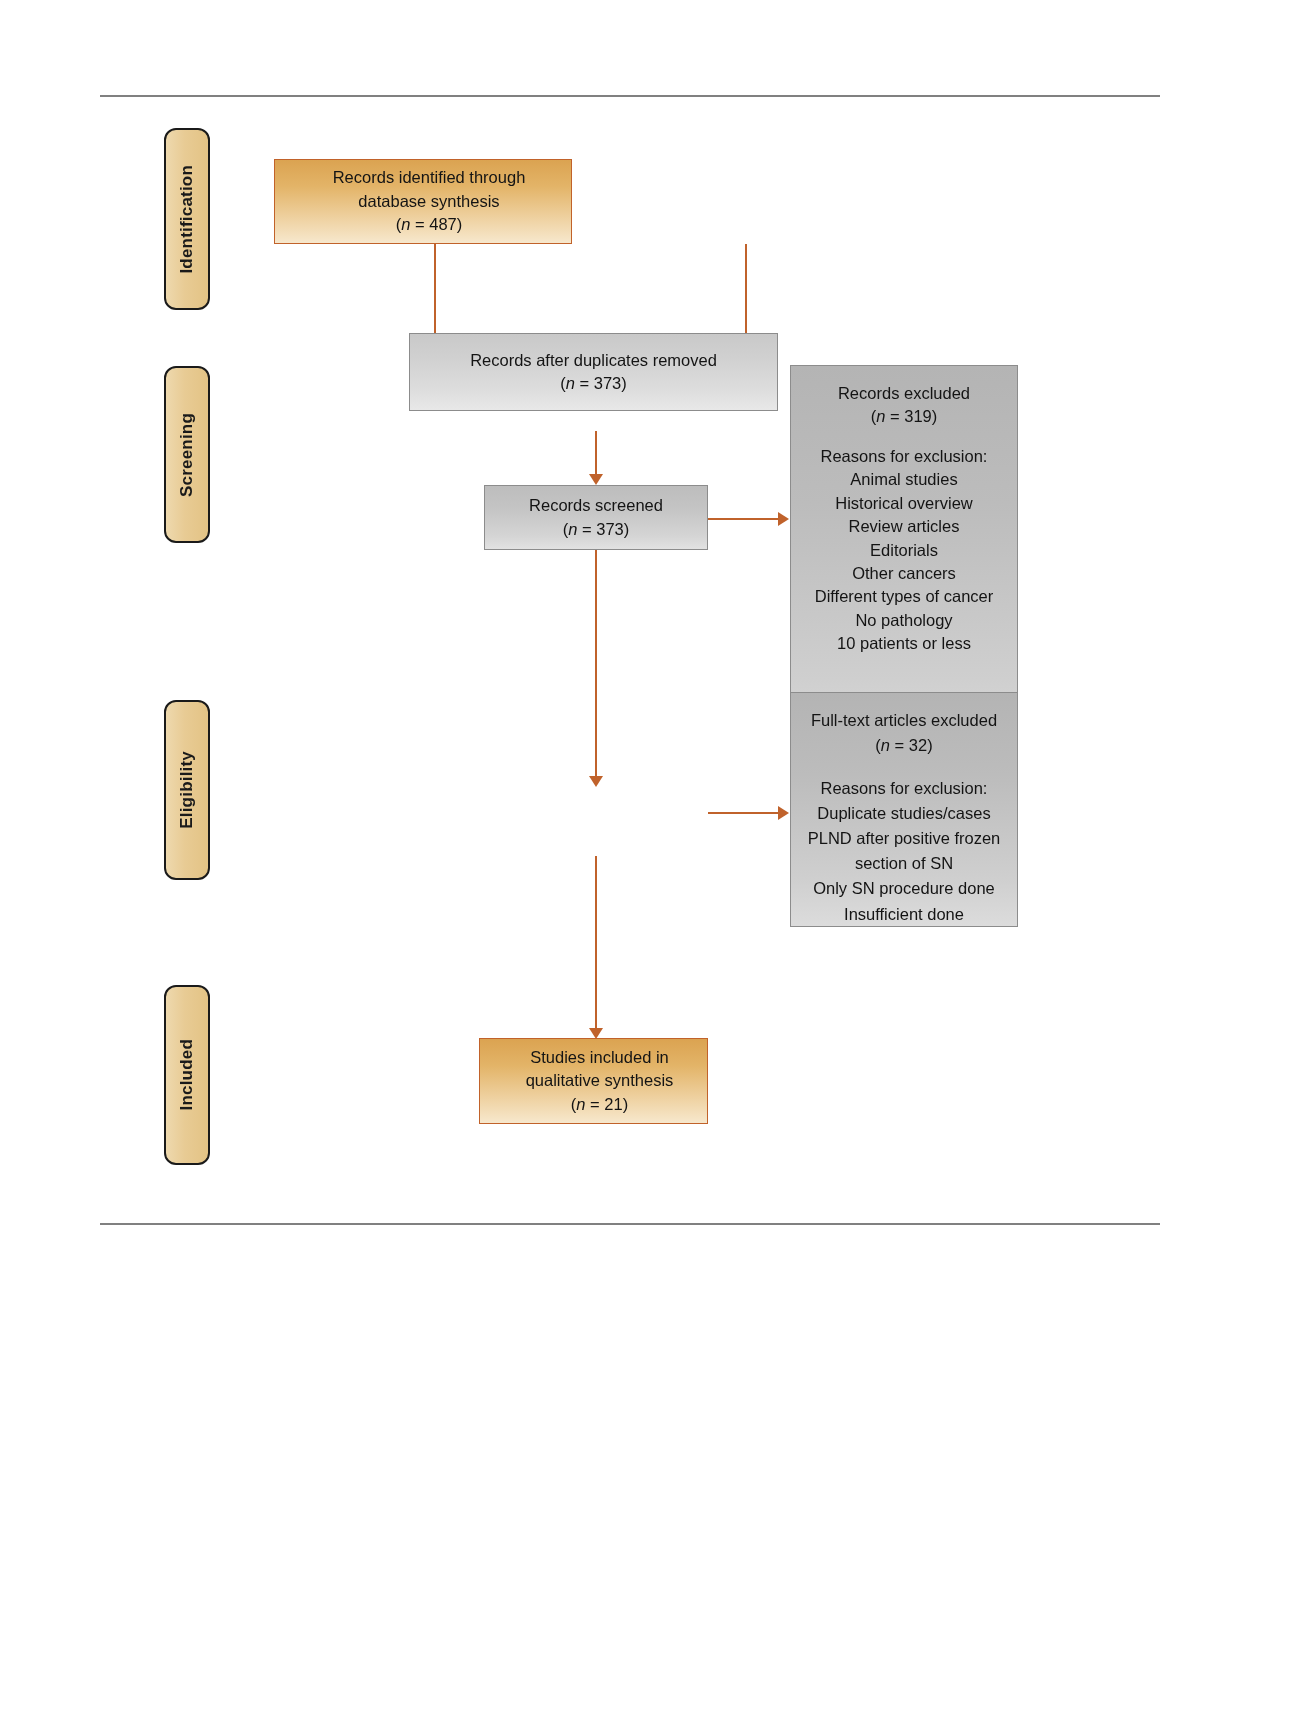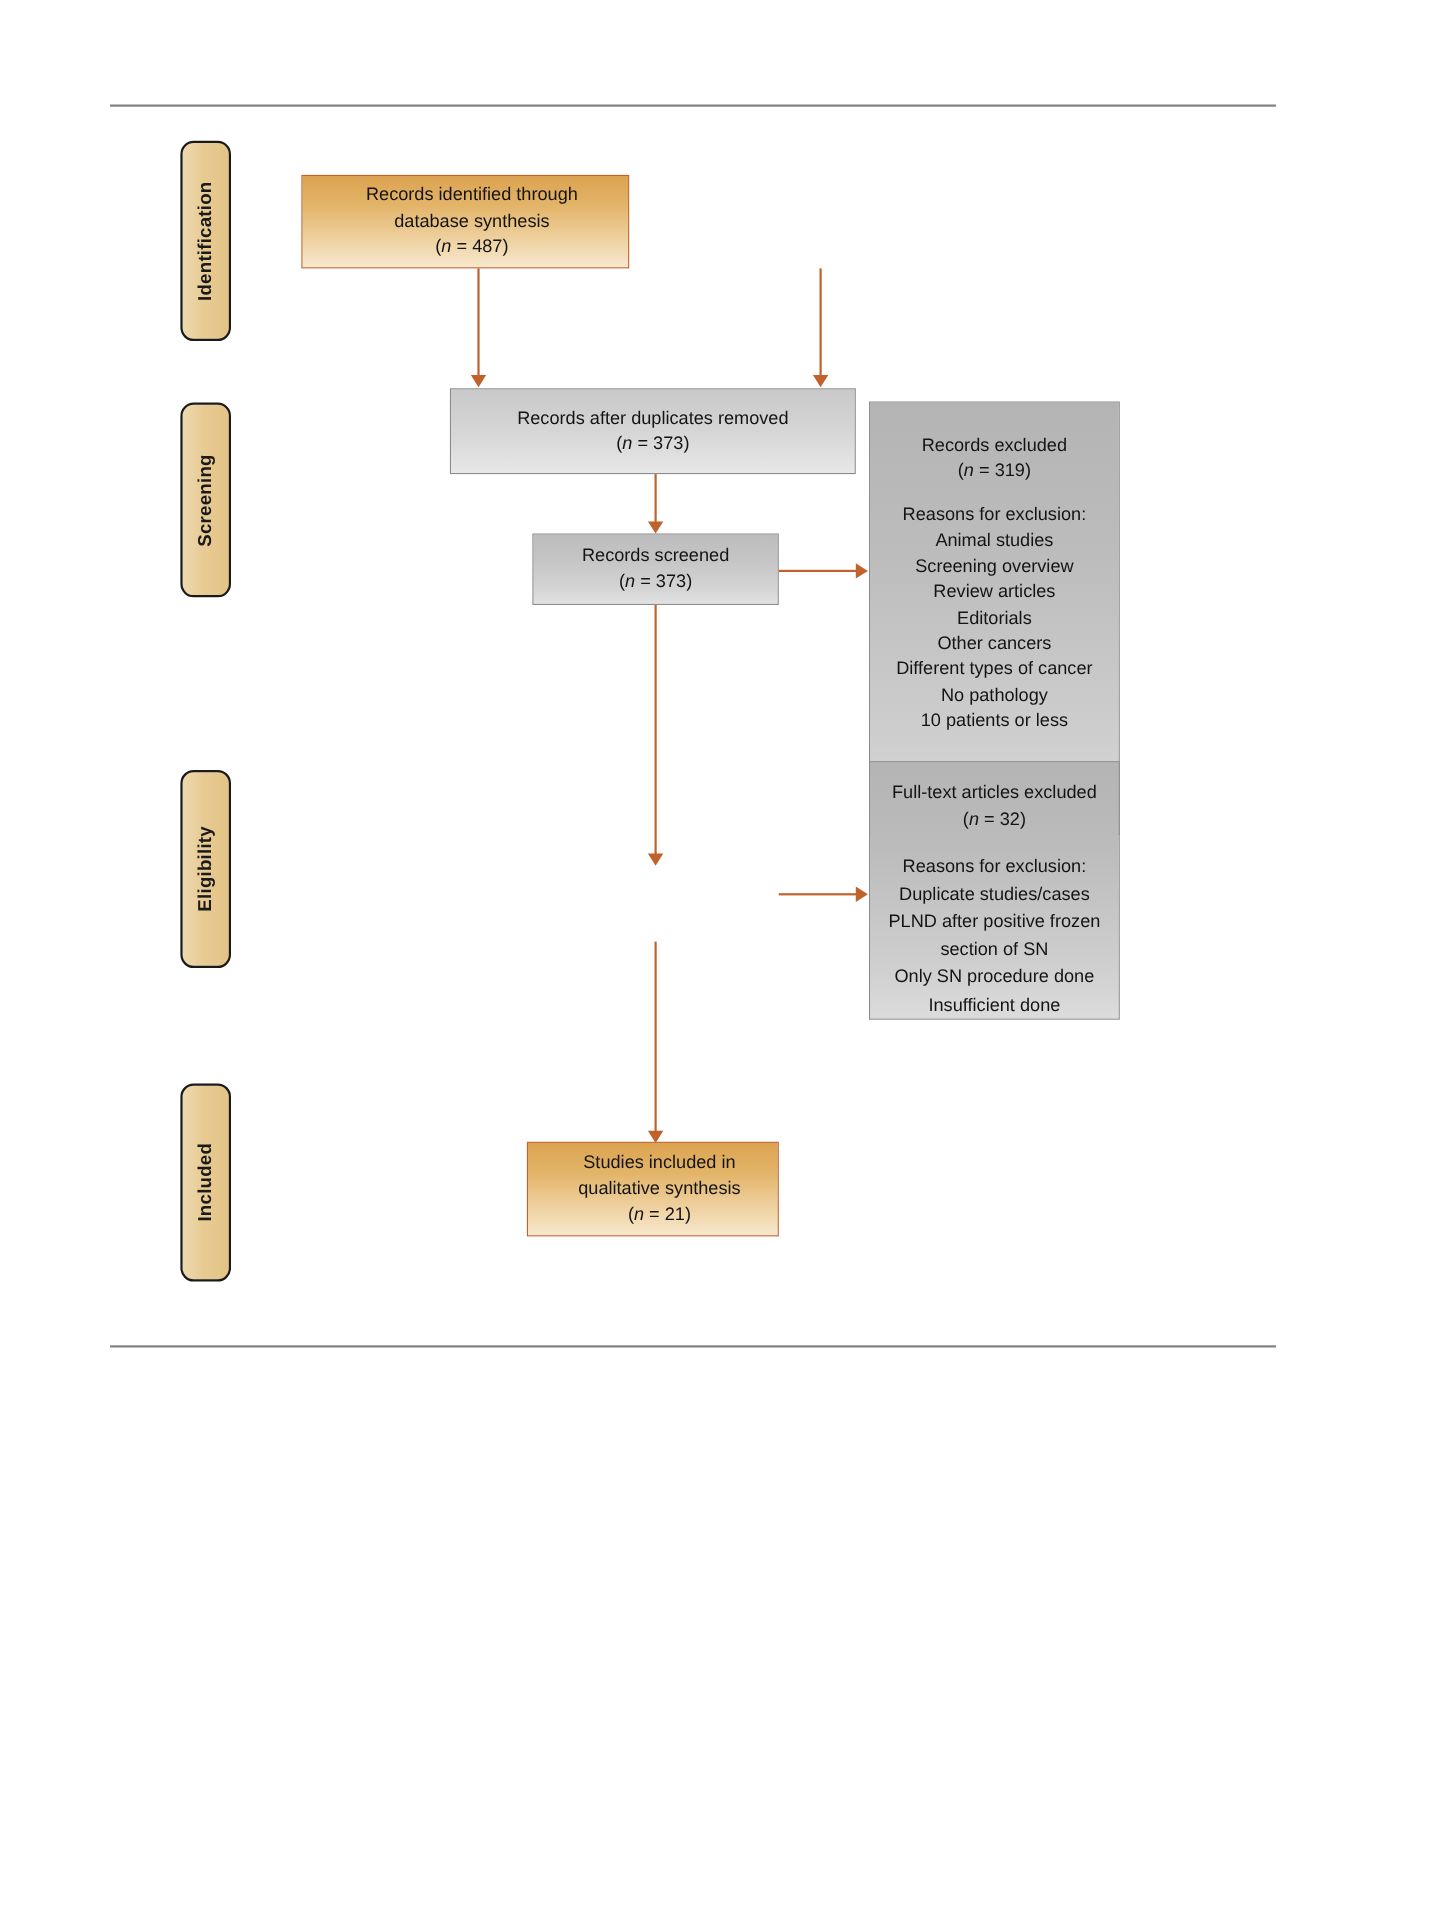--- a/index.html
+++ b/index.html
@@ -138,43 +138,43 @@
     <span class="line">(<em>n</em> = 487)</span>
   </div>
 
 
   <div class="vline" style="left:434px; top:244px; height:99px;"></div>
   <div class="arrow-down" style="left:428px; top:341px;"></div>
 
   <div class="vline" style="left:745px; top:244px; height:99px;"></div>
   <div class="arrow-down" style="left:739px; top:341px;"></div>
 
-  <div class="box grey-light" style="left:409px; top:353px; width:369px; height:78px;">
+  <div class="box grey-light" style="left:409px; top:333px; width:369px; height:78px;">
     <span class="line">Records after duplicates removed</span>
     <span class="line">(<em>n</em> = 373)</span>
   </div>
 
   <div class="vline" style="left:595px; top:431px; height:45px;"></div>
   <div class="arrow-down" style="left:589px; top:474px;"></div>
 
   <div class="box grey-mid" style="left:484px; top:485px; width:224px; height:65px;">
     <span class="line">Records screened</span>
     <span class="line">(<em>n</em> = 373)</span>
   </div>
 
   <div class="hline" style="left:708px; top:518px; width:72px;"></div>
   <div class="arrow-right" style="left:778px; top:512px;"></div>
 
-  <div class="box grey-dark" style="left:790px; top:365px; width:228px; height:394px; justify-content:flex-start; padding-top:28px;">
+  <div class="box grey-dark" style="left:790px; top:365px; width:228px; height:394px; justify-content:flex-start; padding-top:16px;">
     <span class="line">Records excluded</span>
     <span class="line">(<em>n</em> = 319)</span>
     <span class="spacer"></span>
     <span class="line">Reasons for exclusion:</span>
     <span class="line">Animal studies</span>
-    <span class="line">Screening overview</span>
+    <span class="line">Historical overview</span>
     <span class="line">Review articles</span>
     <span class="line">Editorials</span>
     <span class="line">Other cancers</span>
     <span class="line">Different types of cancer</span>
     <span class="line">No pathology</span>
     <span class="line">10 patients or less</span>
   </div>
 
   <div class="vline" style="left:595px; top:550px; height:228px;"></div>
   <div class="arrow-down" style="left:589px; top:776px;"></div>

